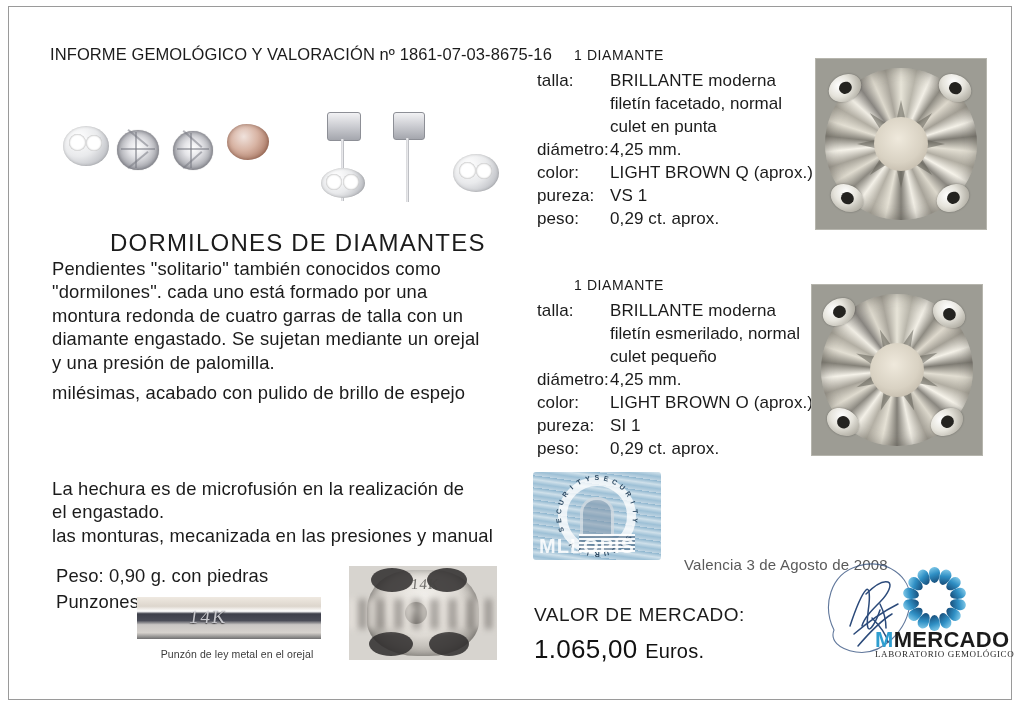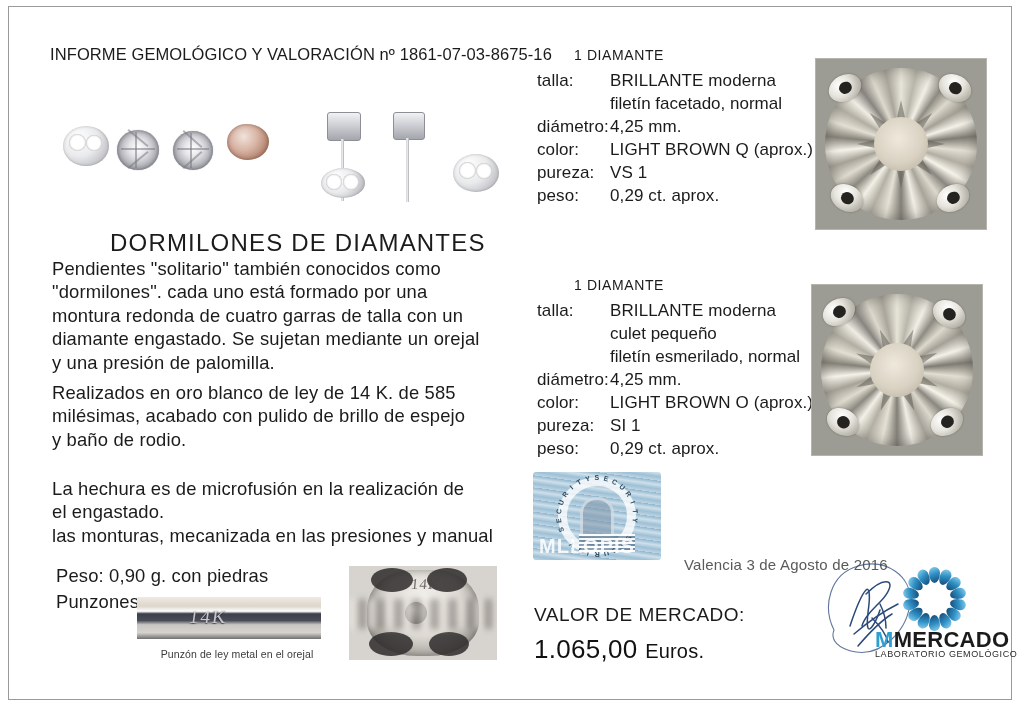--- a/index.html
+++ b/index.html
@@ -493,21 +493,21 @@
     font-family: "Liberation Sans", sans-serif;
     white-space: nowrap;
   }
   .logo-word .m-blue { color: #2f9ed0; }
   .logo-sub {
     position: absolute;
     left: 0;
     top: 82px;
     width: 128px;
     text-align: center;
-    font-family: Liberation Sans, sans-serif;
+    font-family: Liberation Serif, serif;
     font-size: 9px;
     letter-spacing: .6px;
     color: #2a2a2a;
     white-space: nowrap;
   }
 </style>
 </head>
 <body>
 
 <div class="page">
@@ -556,23 +556,21 @@
 
   <div class="desc-block" id="desc-1">
     <p>Pendientes "solitario" también conocidos como</p>
     <p>"dormilones". cada uno está formado por una</p>
     <p>montura redonda de cuatro garras de talla con un</p>
     <p>diamante engastado. Se sujetan mediante un orejal</p>
     <p>y una presión de palomilla.</p>
   </div>
 
   <div class="desc-block" id="desc-2">
-    <p>Realizados en oro blanco de ley de 14 K. de 585</p>
     <p>milésimas, acabado con pulido de brillo de espejo</p>
-    <p>y baño de rodio.</p>
   </div>
 
   <div class="desc-block" id="desc-3">
     <p>La hechura es de microfusión en la realización de</p>
     <p>el engastado.</p>
     <p>las monturas, mecanizada en las presiones y manual</p>
   </div>
 
   <div class="weight-line">Peso: 0,90 g. con piedras</div>
   <div class="punzones-label">Punzones:</div>
@@ -595,20 +593,23 @@
 
   <div class="diamond-block" id="diamond-1">
     <div class="diamond-title">1 DIAMANTE</div>
     <div class="spec-rows">
       <div class="spec-row">
         <span class="spec-label">talla:</span>
         <span class="spec-value">BRILLANTE moderna</span>
       </div>
       <div class="spec-cont">
         <span>filetín facetado, normal</span>
+      </div>
+      <div class="spec-cont">
+        <span>culet en punta</span>
       </div>
       <div class="spec-row">
         <span class="spec-label">diámetro:</span>
         <span class="spec-value">4,25 mm.</span>
       </div>
       <div class="spec-row">
         <span class="spec-label">color:</span>
         <span class="spec-value">LIGHT BROWN Q (aprox.)</span>
       </div>
       <div class="spec-row">
@@ -649,24 +650,24 @@
   </div>
 
   <div class="diamond-block" id="diamond-2">
     <div class="diamond-title">1 DIAMANTE</div>
     <div class="spec-rows">
       <div class="spec-row">
         <span class="spec-label">talla:</span>
         <span class="spec-value">BRILLANTE moderna</span>
       </div>
       <div class="spec-cont">
+        <span>filetín esmerilado, normal</span>
+      </div>
+      <div class="spec-cont">
         <span>culet pequeño</span>
-      </div>
-      <div class="spec-cont">
-        <span>filetín esmerilado, normal</span>
       </div>
       <div class="spec-row">
         <span class="spec-label">diámetro:</span>
         <span class="spec-value">4,25 mm.</span>
       </div>
       <div class="spec-row">
         <span class="spec-label">color:</span>
         <span class="spec-value">LIGHT BROWN O (aprox.)</span>
       </div>
       <div class="spec-row">
@@ -734,21 +735,21 @@
         <span style="transform: rotate(304.615deg) translateX(-50%);">R</span>
         <span style="transform: rotate(318.462deg) translateX(-50%);">I</span>
         <span style="transform: rotate(332.308deg) translateX(-50%);">T</span>
         <span style="transform: rotate(346.154deg) translateX(-50%);">Y</span>
       </div>
     <div class="holo-lock"></div>
     <div class="holo-lines"></div>
     <div class="holo-brand">MLLOPIS</div>
   </div>
 
-  <div class="place-date">Valencia 3 de Agosto de 2016</div>
+  <div class="place-date">Valencia 3 de Agosto de 2008</div>
   <div class="value-label">VALOR DE MERCADO:</div>
   <div class="value-amount">
     <span>1.065,00</span>
     <span class="cur">Euros.</span>
   </div>
 
   <svg class="signature" viewBox="0 0 120 105">
     <g fill="none" stroke="#2b4a7a" stroke-width="1.5" stroke-linecap="round">
       <path d="M14,70 C2,46 10,14 38,6 C66,-2 92,16 90,42 C88,70 62,96 36,92 C18,89 10,80 14,70 Z" stroke-width="1.1" opacity=".75"></path>
       <path d="M30,66 C36,48 42,34 46,30 C49,27 50,34 49,44 C48,54 46,64 48,68 C50,72 56,62 60,50"></path>

